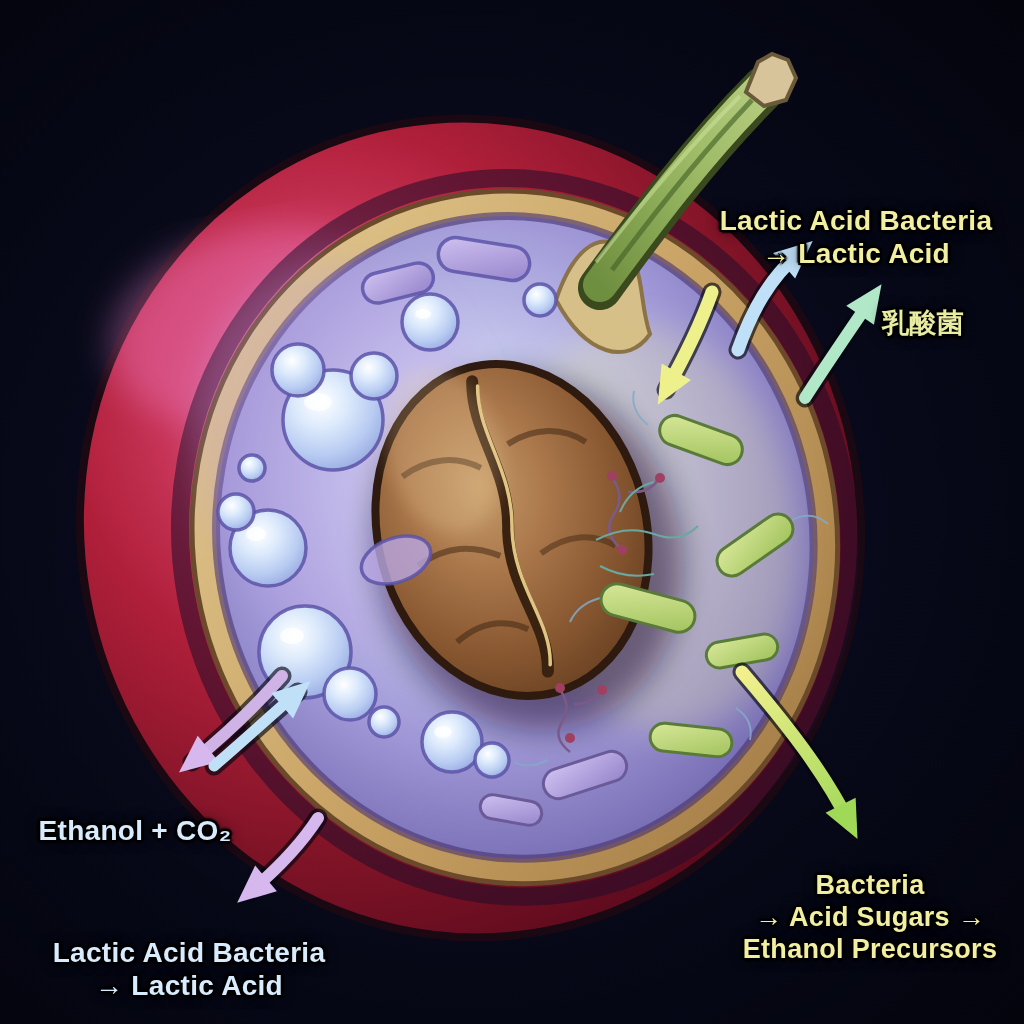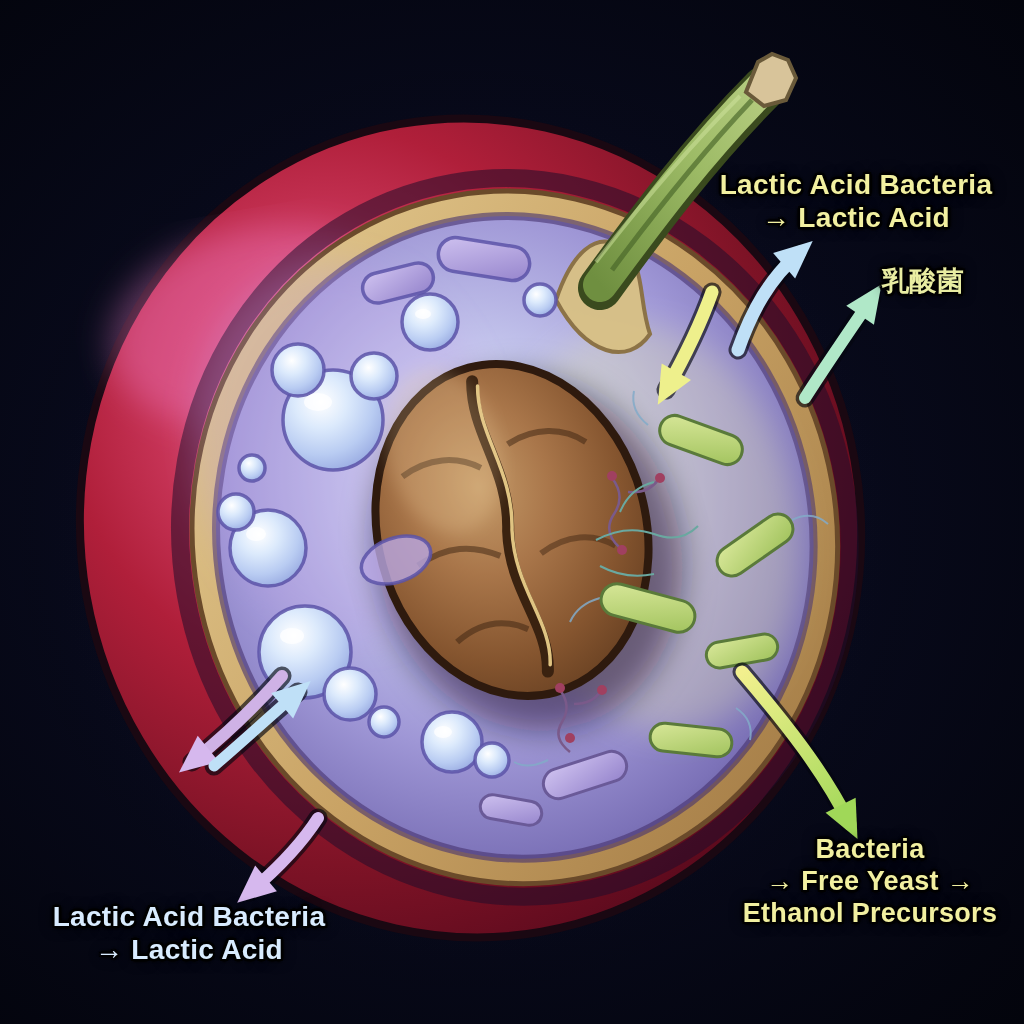--- a/index.html
+++ b/index.html
@@ -2,33 +2,33 @@
 <html><head>
 <meta charset="utf-8">
 <style>
   html,body{margin:0;padding:0;background:#000;}
   .stage{
     position:relative;width:1024px;height:1024px;overflow:hidden;
     background:radial-gradient(ellipse at 46% 50%, #10142e 0%, #080a1c 45%, #03040c 100%);
     font-family:"Liberation Sans", sans-serif;
   }
   svg{position:absolute;left:0;top:0;}
-  .lbl{position:absolute;font-weight:bold;line-height:1.18;letter-spacing:.3px;text-align:center;}
+  .lbl{position:absolute;font-weight:bold;line-height:1.18;letter-spacing:.3px;text-align:center;margin-top:36px;}
   .lbl-yellow{
     color:#f2f0a0;
     text-shadow:-2px -2px 0 #000,2px -2px 0 #000,-2px 2px 0 #000,2px 2px 0 #000,
                  0 3px 2px #000,0 -3px 2px #000,3px 0 2px #000,-3px 0 2px #000,0 0 14px rgba(0,0,0,.95);
   }
   .lbl-blue{
     color:#d9ecff;
     text-shadow:-2px -2px 0 #000,2px -2px 0 #000,-2px 2px 0 #000,2px 2px 0 #000,
                  0 3px 2px #000,0 -3px 2px #000,3px 0 2px #000,-3px 0 2px #000,0 0 14px rgba(0,0,0,.95);
   }
   .lbl-top-right{left:700px;top:168px;width:312px;font-size:28px;}
-  .lbl-cjk{left:848px;top:266px;width:150px;font-size:27px;color:#e9eda2;}
+  .lbl-cjk{left:848px;top:272px;width:150px;font-size:27px;color:#e9eda2;}
   .lbl-yeast{left:18px;top:778px;width:234px;font-size:28px;}
   .lbl-lab-bottom{left:30px;top:900px;width:318px;font-size:28px;}
   .lbl-pectinase{left:728px;top:834px;width:284px;font-size:27px;}
 </style>
 </head>
 <body>
 
 <div class="stage">
 
 <svg width="1024" height="1024" viewBox="0 0 1024 1024">
@@ -234,26 +234,27 @@
 <div class="lbl lbl-yellow lbl-top-right">
   <div>Lactic Acid Bacteria</div>
   <div>→ Lactic Acid</div>
 </div>
 
 <div class="lbl lbl-yellow lbl-cjk">
   <div>乳酸菌</div>
 </div>
 
 <div class="lbl lbl-blue lbl-yeast">
+  <div>Ethanol + CO₂</div>
 </div>
 
 <div class="lbl lbl-blue lbl-lab-bottom">
   <div>Lactic Acid Bacteria</div>
   <div>→ Lactic Acid</div>
 </div>
 
 <div class="lbl lbl-yellow lbl-pectinase">
   <div>Bacteria</div>
-  <div>→ Free Yeast →</div>
+  <div>→ Acid Sugars →</div>
   <div>Ethanol Precursors</div>
 </div>
 
 </div>
 
 </body></html>

